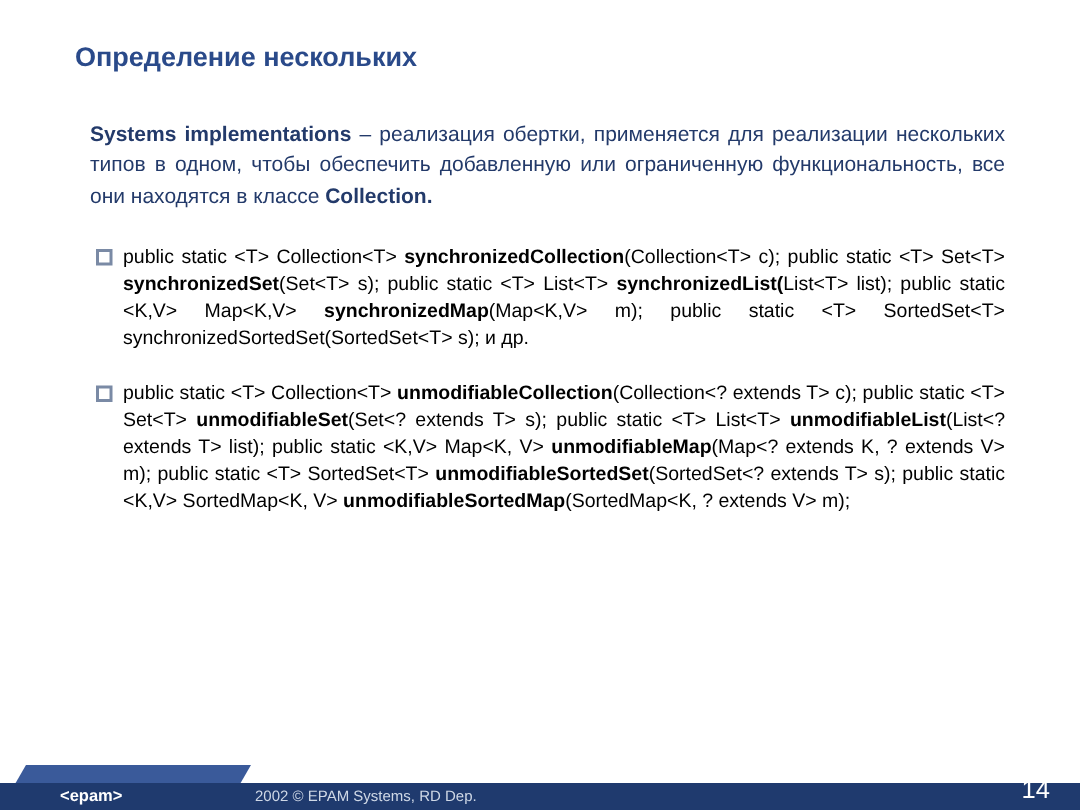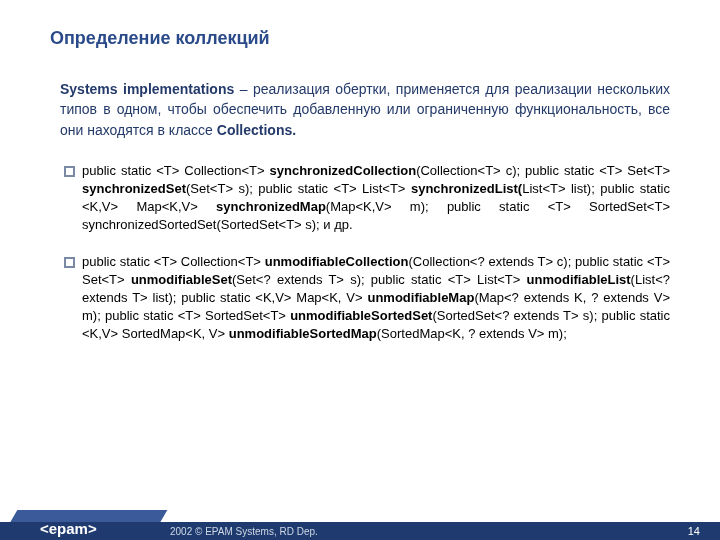--- a/index.html
+++ b/index.html
@@ -82,49 +82,49 @@
     background: #3a5a9a;
     transform: skewX(-30deg);
     transform-origin: bottom left;
   }
   .logo {
     position: absolute;
     left: 40px;
     bottom: 3px;
     color: #fff;
     font-weight: bold;
-    font-size: 15px;
+    font-size: 11px;
     z-index: 3;
   }
   .copyright {
     position: absolute;
     left: 170px;
     bottom: 3px;
     color: #cfd8e6;
     font-size: 10px;
     z-index: 3;
   }
   .pagenum {
     position: absolute;
     right: 20px;
     bottom: 3px;
     color: #fff;
-    font-size: 11px;
+    font-size: 17px;
     z-index: 3;
   }
 </style>
 </head>
 <body>
 
 <div class="slide">
-  <div class="title">Определение коллекций</div>
+  <div class="title">Определение нескольких</div>
 
   <div class="content">
     <p class="intro">
-      <span class="bold-lead">Systems implementations</span><span> – реализация обертки, применяется для реализации нескольких типов в одном, чтобы обеспечить добавленную или ограниченную функциональность, все они находятся в классе </span><span class="bold-tail">Collections.</span>
+      <span class="bold-lead">Systems implementations</span><span> – реализация обертки, применяется для реализации нескольких типов в одном, чтобы обеспечить добавленную или ограниченную функциональность, все они находятся в классе </span><span class="bold-tail">Collection.</span>
     </p>
 
     <ul class="bullets">
       <li><span>public static &lt;T&gt; Collection&lt;T&gt; </span><span class="b">synchronizedCollection</span><span>(Collection&lt;T&gt; c); public static &lt;T&gt; Set&lt;T&gt; </span><span class="b">synchronizedSet</span><span>(Set&lt;T&gt; s); public static &lt;T&gt; List&lt;T&gt; </span><span class="b">synchronizedList(</span><span>List&lt;T&gt; list); public static &lt;K,V&gt; Map&lt;K,V&gt; </span><span class="b">synchronizedMap</span><span>(Map&lt;K,V&gt; m); public static &lt;T&gt; SortedSet&lt;T&gt; synchronizedSortedSet(SortedSet&lt;T&gt; s); и др.</span></li>
       <li><span>public static &lt;T&gt; Collection&lt;T&gt; </span><span class="b">unmodifiableCollection</span><span>(Collection&lt;? extends T&gt; c); public static &lt;T&gt; Set&lt;T&gt; </span><span class="b">unmodifiableSet</span><span>(Set&lt;? extends T&gt; s); public static &lt;T&gt; List&lt;T&gt; </span><span class="b">unmodifiableList</span><span>(List&lt;? extends T&gt; list); public static &lt;K,V&gt; Map&lt;K, V&gt; </span><span class="b">unmodifiableMap</span><span>(Map&lt;? extends K, ? extends V&gt; m); public static &lt;T&gt; SortedSet&lt;T&gt; </span><span class="b">unmodifiableSortedSet</span><span>(SortedSet&lt;? extends T&gt; s); public static &lt;K,V&gt; SortedMap&lt;K, V&gt; </span><span class="b">unmodifiableSortedMap</span><span>(SortedMap&lt;K, ? extends V&gt; m);</span></li>
     </ul>
   </div>
 
   <div class="footer">
     <div class="footer-wedge"></div>

